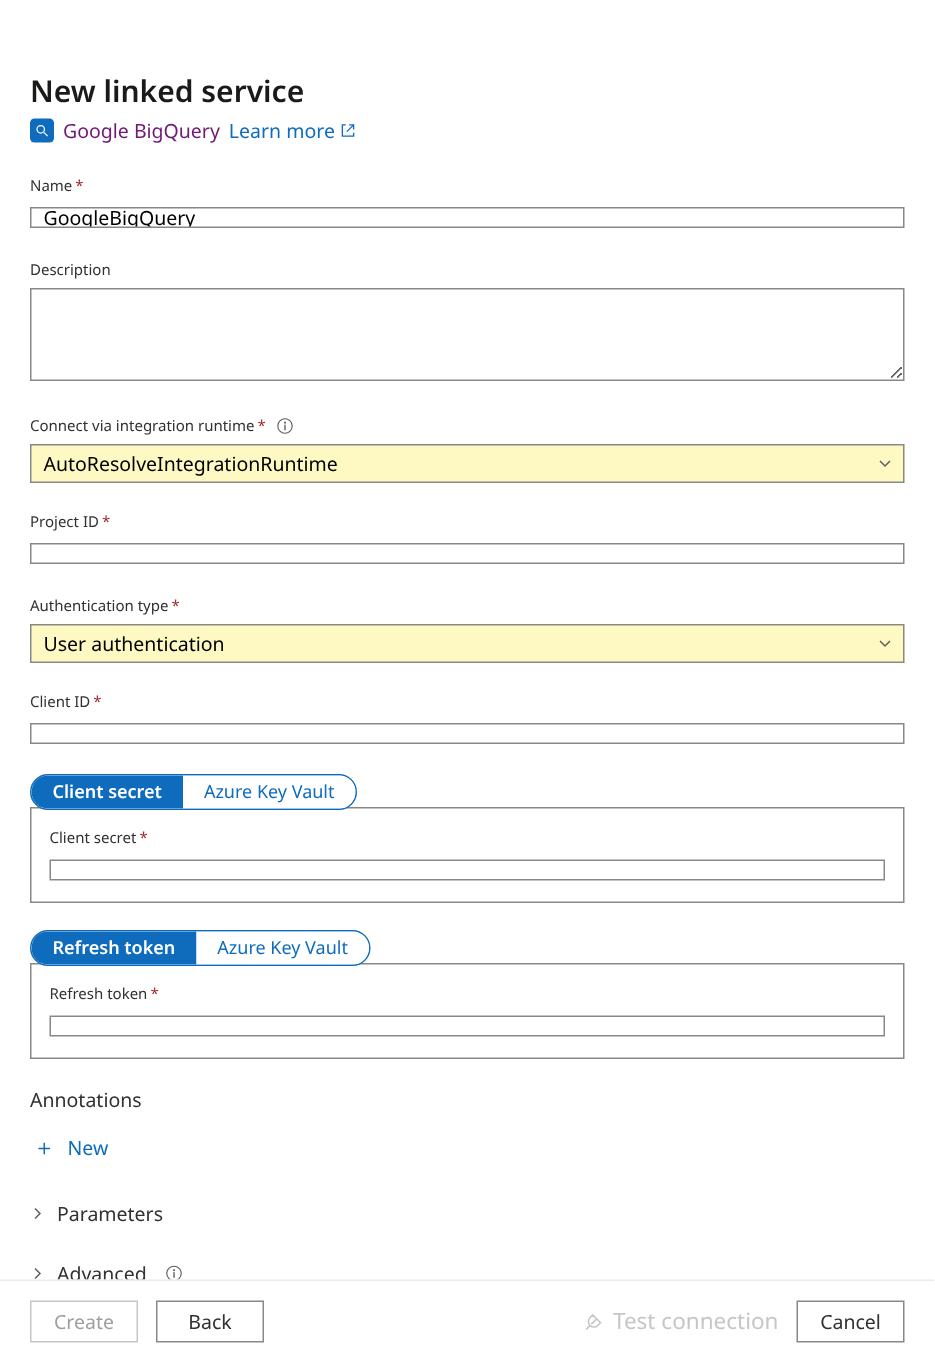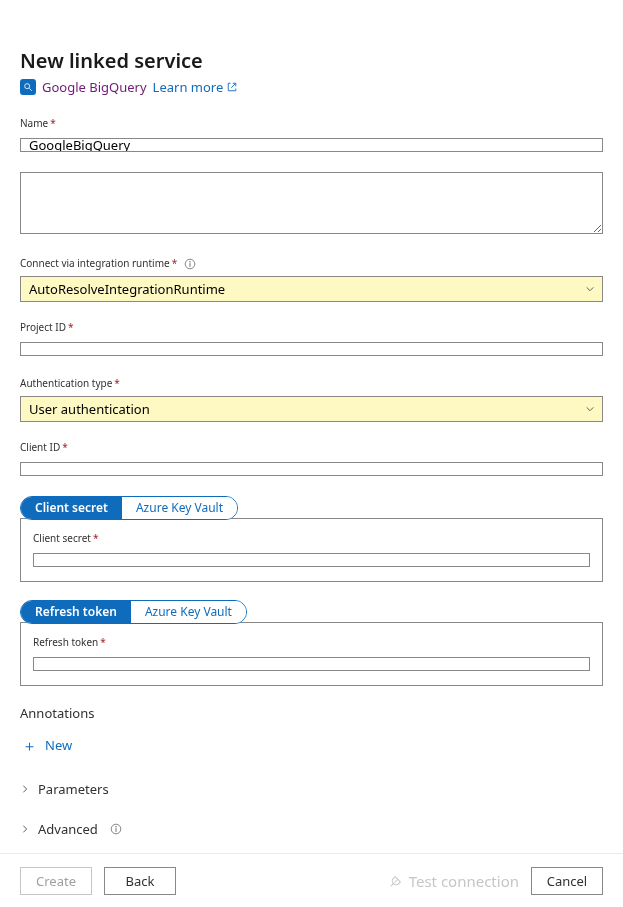--- a/index.html
+++ b/index.html
@@ -94,20 +94,21 @@
       </span>
     </a>
   </div>
 
   <div class="form-group">
     <label class="form-label"><span>Name</span><span class="req">*</span></label>
     <input class="text-input" value="GoogleBigQuery" style="">
   </div>
 
   <div class="form-group">
+    <label class="form-label">Description</label>
     <textarea class="text-area" style=""></textarea>
   </div>
 
   <div class="form-group">
     <label class="form-label">
       <span>Connect via integration runtime</span><span class="req">*</span>
       <span class="info-icon">
         <svg width="12" height="12" viewBox="0 0 16 16">
             <circle cx="8" cy="8" r="6.4" fill="none" stroke="#605e5c" stroke-width="1"></circle>
             <circle cx="8" cy="5" r="0.9" fill="#605e5c"></circle>

